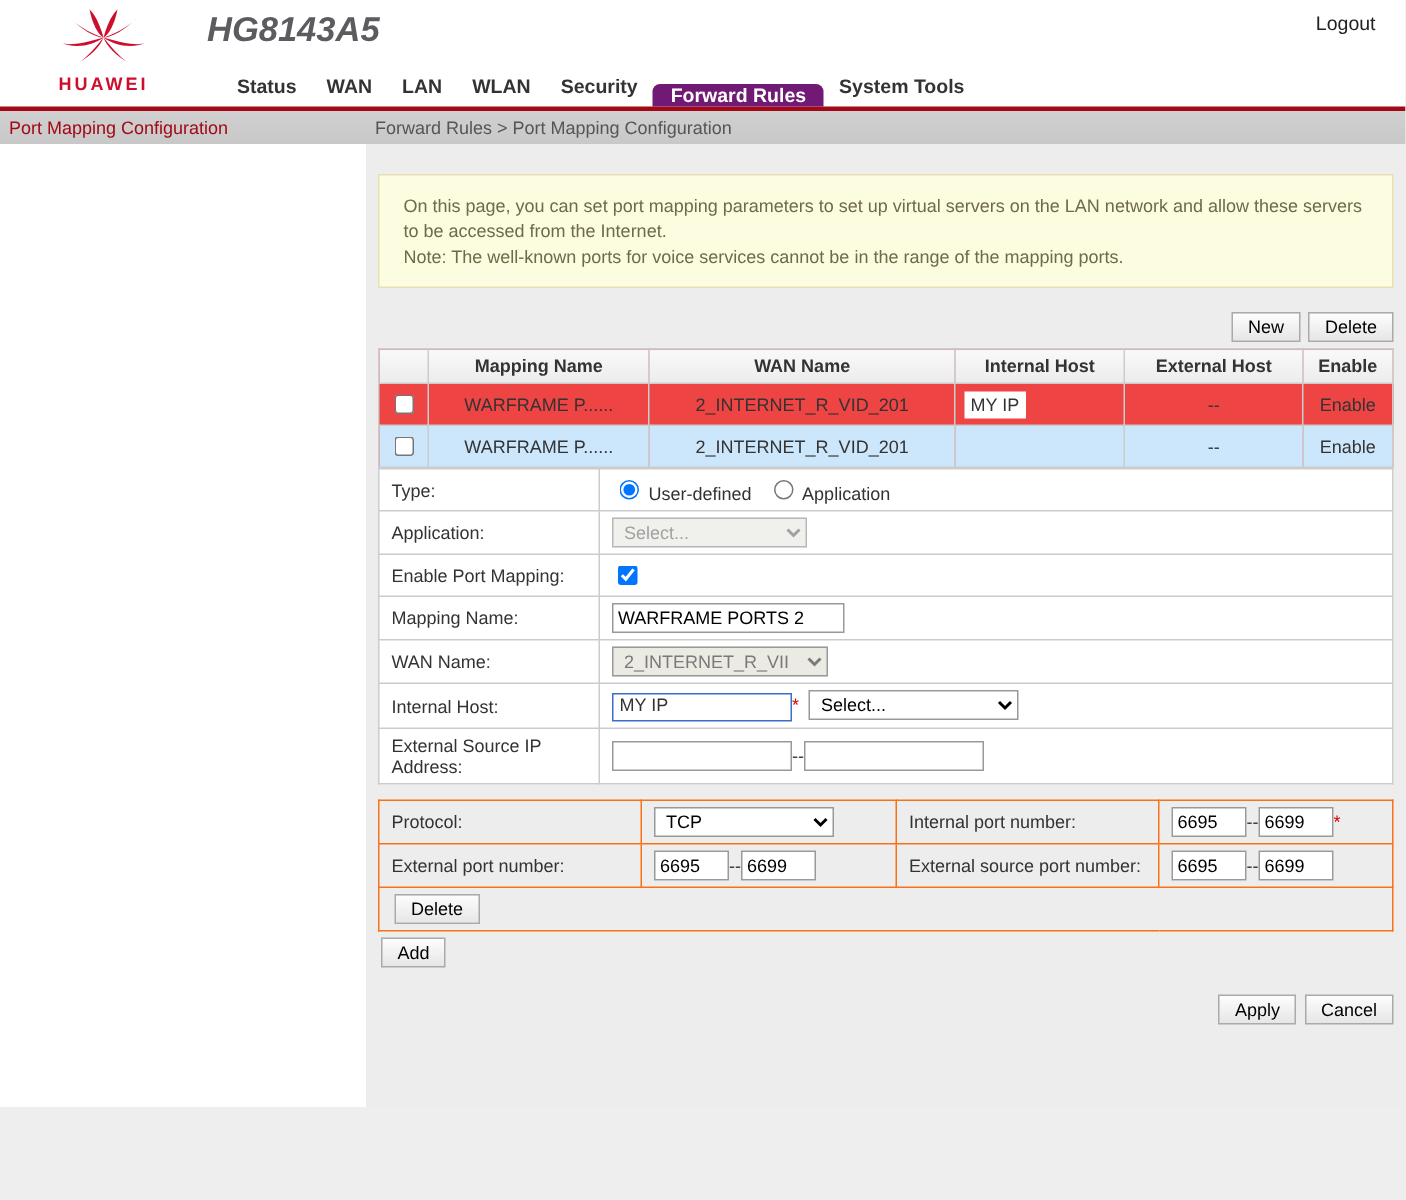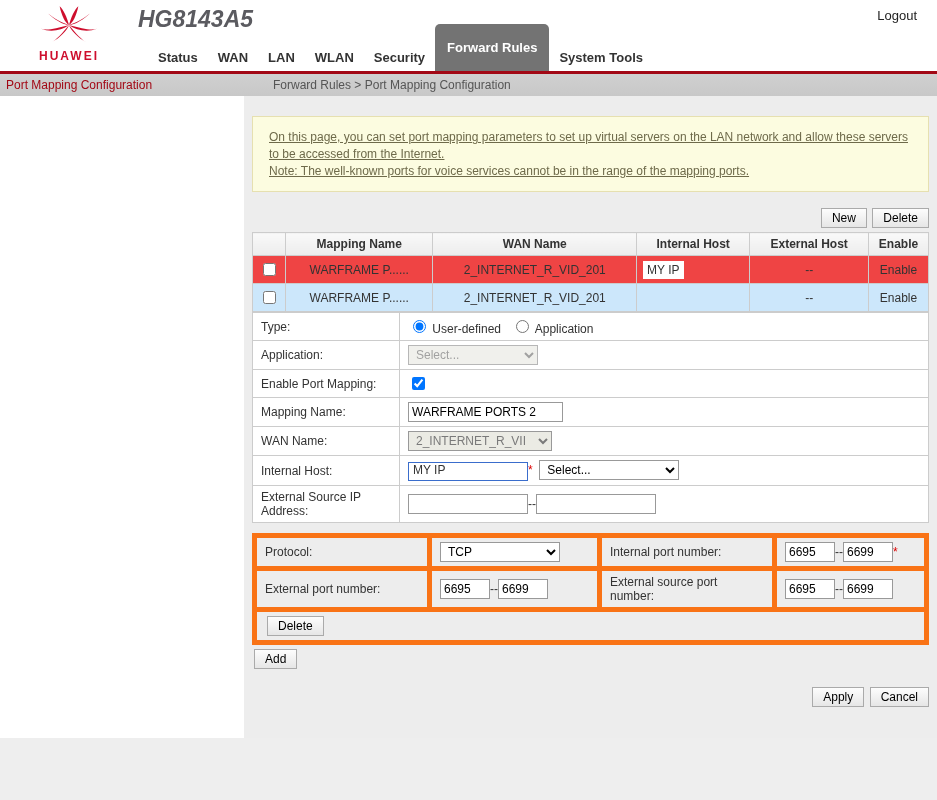--- a/index.html
+++ b/index.html
@@ -62,32 +62,31 @@
     gap: 0;
   }
   .topnav-item {
     padding: 6px 10px 6px 10px;
     font-size: 13px;
     font-weight: bold;
     color: #333;
     cursor: pointer;
   }
   .topnav-item.active {
-    background: #737373;
+    background: #701a75;
     color: #fff;
     border-top-left-radius: 5px;
     border-top-right-radius: 5px;
-    padding: 16px 12px;
+    padding: 0 12px;
     margin-top: 16px;
   }
   .sub-bar {
     height: 22px;
     background: linear-gradient(#d0d0d0,#c8c8c8);
     display: flex;
-    gap: 23px;
   }
   .sidebar-title {
     width: 244px;
     color: #a20815;
     font-size: 12px;
     padding-left: 6px;
     display: flex;
     align-items: center;
   }
   .breadcrumb {
@@ -110,21 +109,20 @@
     background: #ededed;
     padding: 0;
   }
   .infobox {
     background: #fcfce0;
     border: 1px solid #e6e0b0;
     margin: 20px 8px 16px 8px;
     padding: 12px 16px;
     color: #6e6a4a;
     line-height: 1.4;
-    text-decoration: underline;
   }
   .btnrow {
     text-align: right;
     padding: 0 8px 4px 8px;
   }
   button.btn {
     background: linear-gradient(#fdfdfd,#e6e6e6);
     border: 1px solid #aaa;
     padding: 2px 10px;
     font-size: 12px;
@@ -172,21 +170,21 @@
   }
   table.form td.lbl {
     width: 147px;
     background: #fff;
     text-align: left;
   }
   .req { color: #d00; }
   .sel-disabled { background: #ebebe4; color: #7a7a7a; }
   .internal-host-value { border: 1px solid #3a6dcc; background: #fff; display:inline-block; width: 120px; height: 19px; padding: 0 4px; vertical-align: middle; }
   .port-layout { width: calc(100% - 16px); margin: 10px 8px 0 8px; border-collapse: collapse; }
-  .port-layout td { border: 5px solid #f97316; padding: 4px 8px; height: 26px; }
+  .port-layout td { border: 1px solid #f97316; padding: 4px 8px; height: 26px; }
   .port-layout td.lbl { width: 175px; }
   .after-buttons { padding: 4px 8px; }
 </style>
 </head>
 <body>
 
 <div class="header">
   <div class="logo-area">
     <svg class="flower" viewBox="0 0 60 40">
       <g fill="#ce0e2d">

